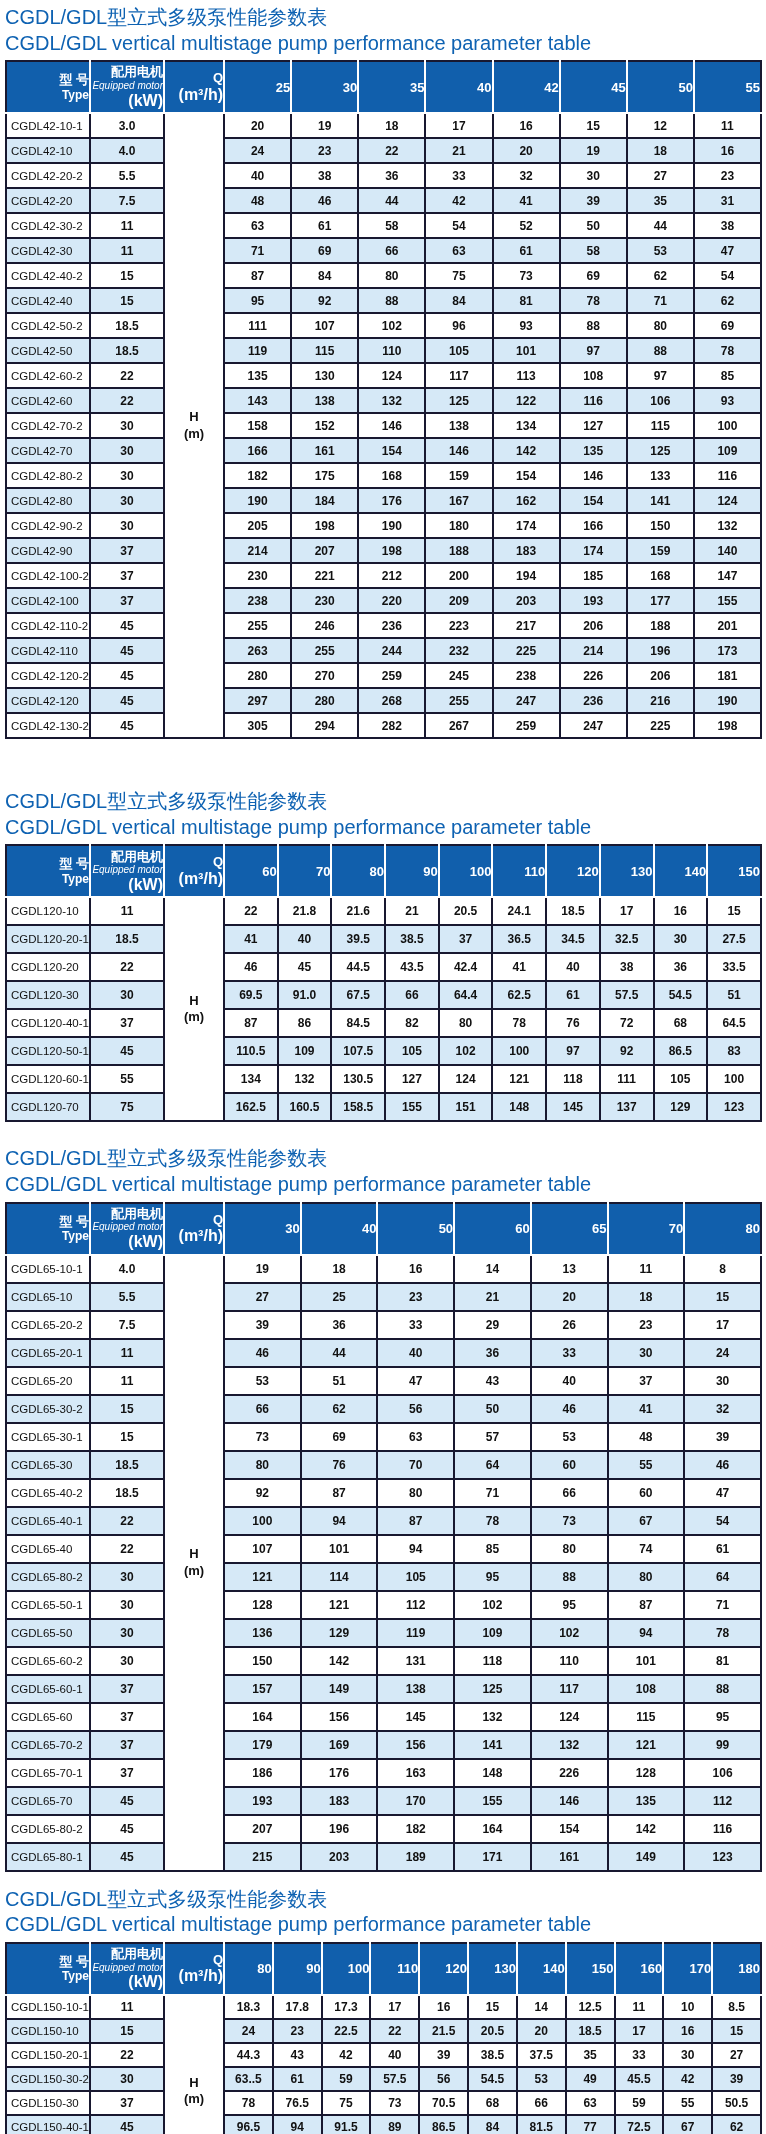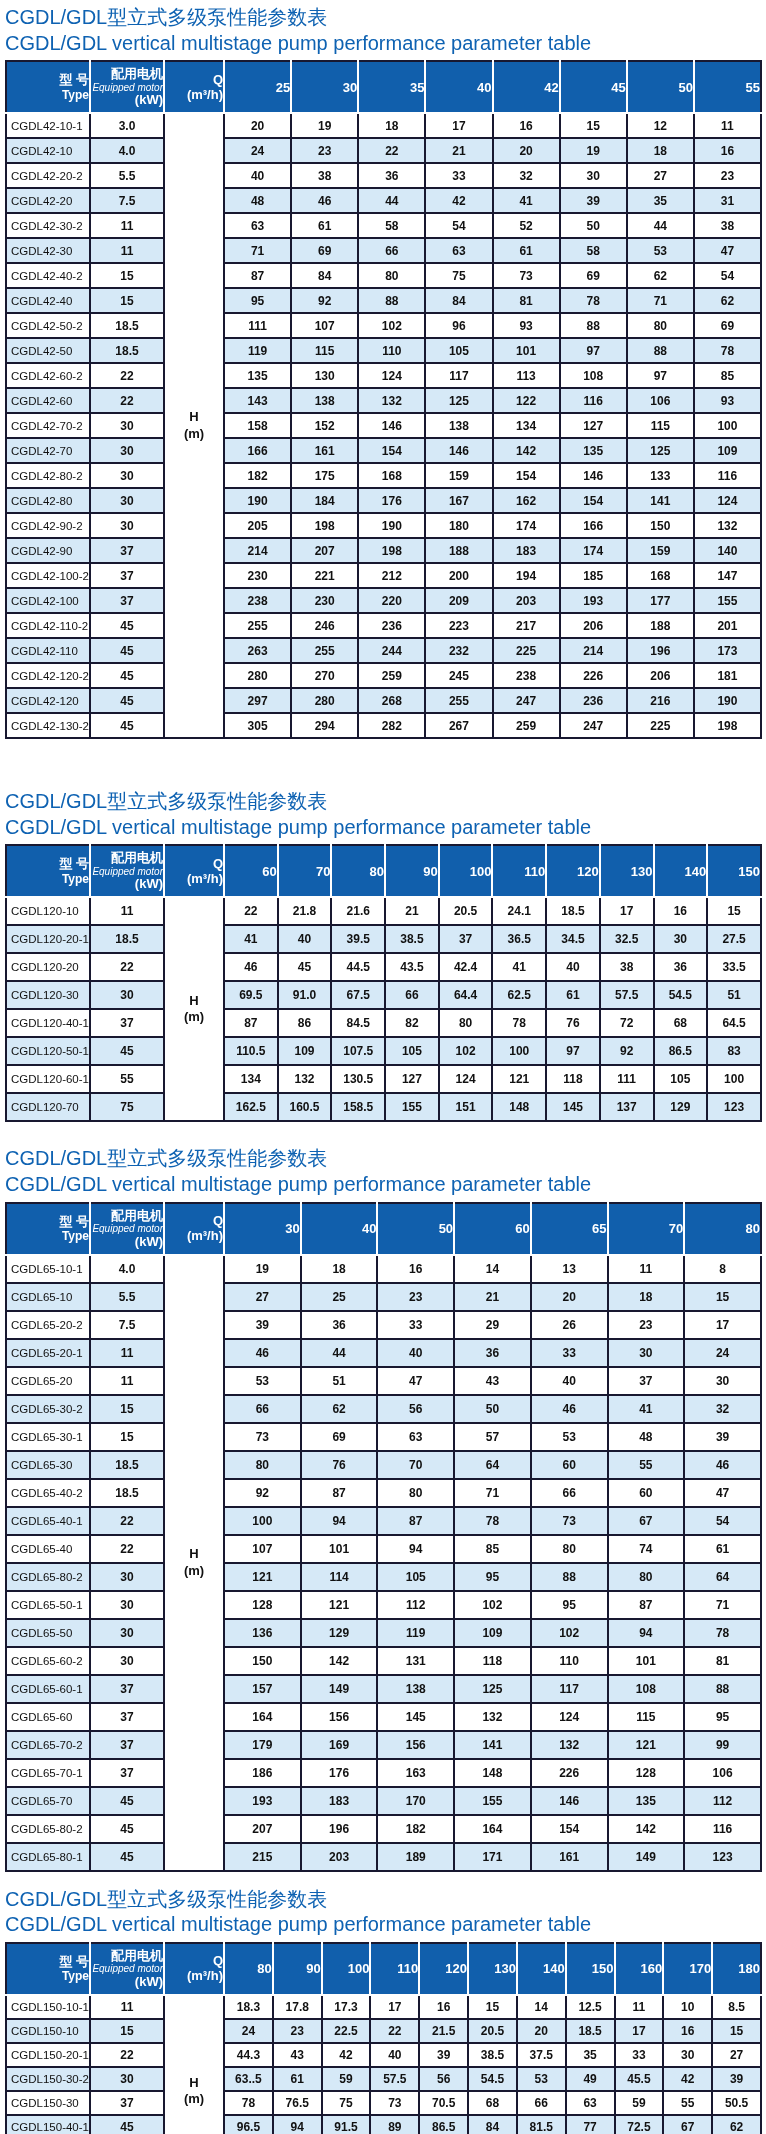--- a/index.html
+++ b/index.html
@@ -46,21 +46,21 @@
     padding:1px 0;
     font-weight:bold;
     overflow:hidden;
   }
   thead th:first-child { border-left:none; }
   thead th:last-child  { border-right:none; }
 
   .th-cn   { font-size:13px; line-height:1.2; }
   .th-en   { font-size:12px; line-height:1.2;margin-left:16px; }
   .th-small{ font-size:10px; font-weight:normal; line-height:1.15;font-style:italic; }
-  .th-unit { font-size:13px; line-height:1.15; }
+  .th-unit { font-size:16px; line-height:1.15; }
   .flow-th { font-size:13px; }
 
   tbody td {
     border:2px solid var(--border,#181830);
     text-align:center;
     font-size:12px;
     font-weight:bold;
     padding:0;
     overflow:hidden;
   }

